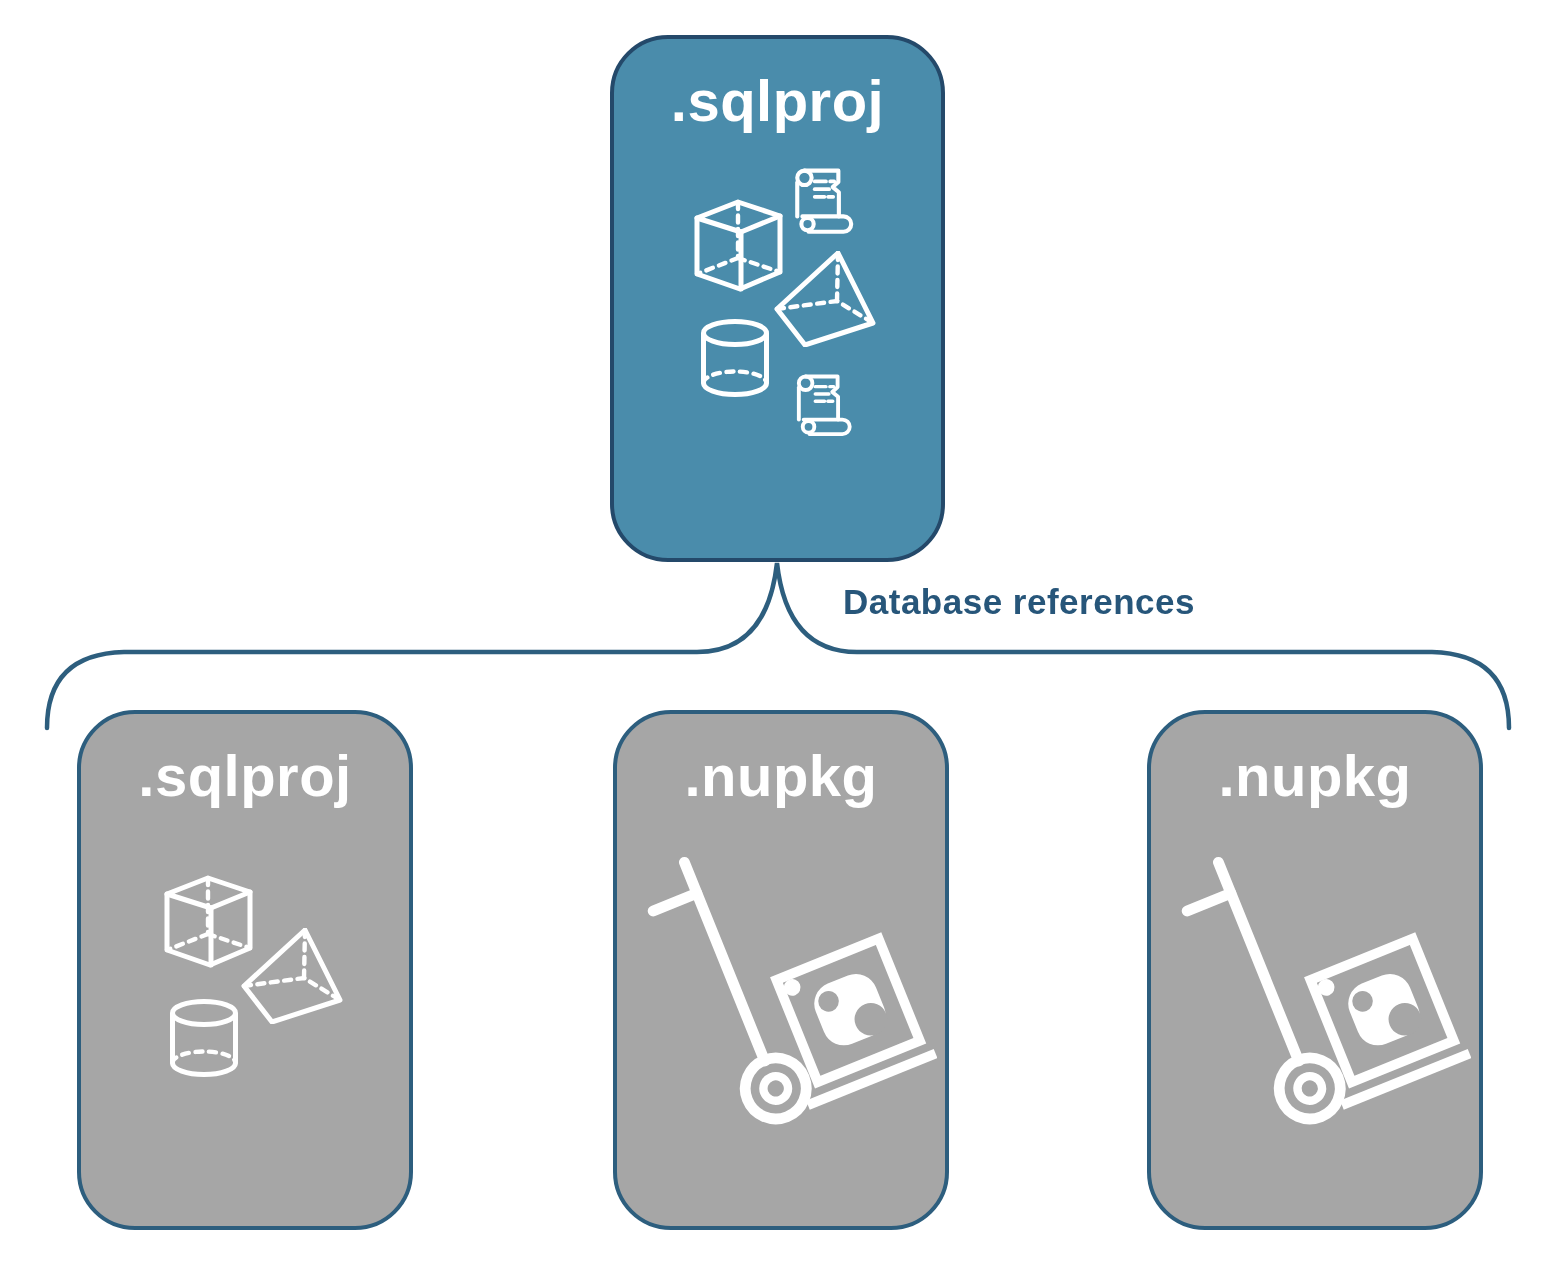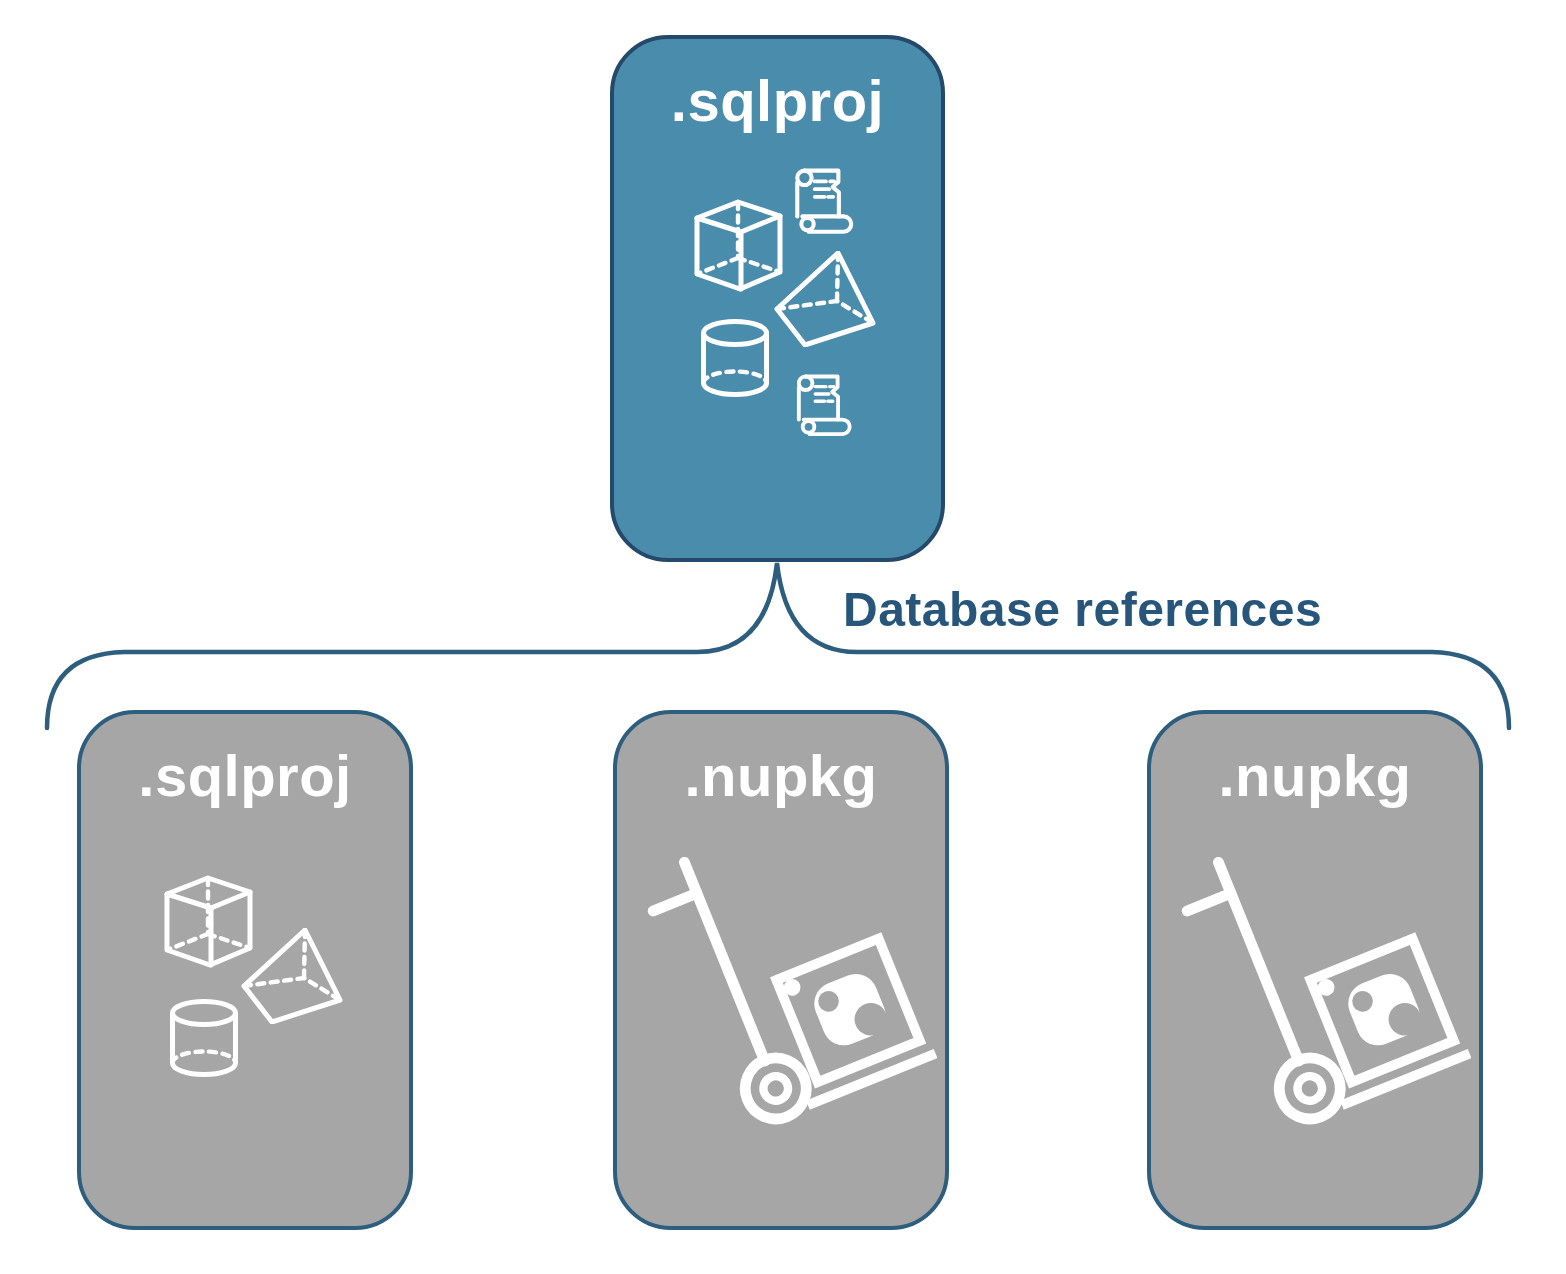--- a/index.html
+++ b/index.html
@@ -25,21 +25,21 @@
   .node.c1{left:77px;}
   .node.c2{left:613px;}
   .node.c3{left:1147px;}
   .node-title{
     margin-top:30px;text-align:center;font-size:58px;font-weight:bold;
     color:var(--node-title,#ffffff);letter-spacing:0.5px;line-height:1.1;
   }
   .ic{position:absolute;color:var(--icon-color,#ffffff);}
   svg.connector-svg{position:absolute;left:0;top:0;pointer-events:none;}
   .connector-label{
-    position:absolute;left:843px;top:582px;font-size:48px;font-weight:bold;
+    position:absolute;left:843px;top:582px;font-size:35px;font-weight:bold;
     color:var(--label-text,#27567a);white-space:nowrap;letter-spacing:0.5px;text-align:center;
   }
   .symbol-defs{position:absolute;width:0;height:0;overflow:hidden;}
 </style>
 </head>
 <body>
 
 <svg class="symbol-defs" aria-hidden="true">
   <defs>
     <symbol id="icon-scroll" viewBox="0 0 64 72">

